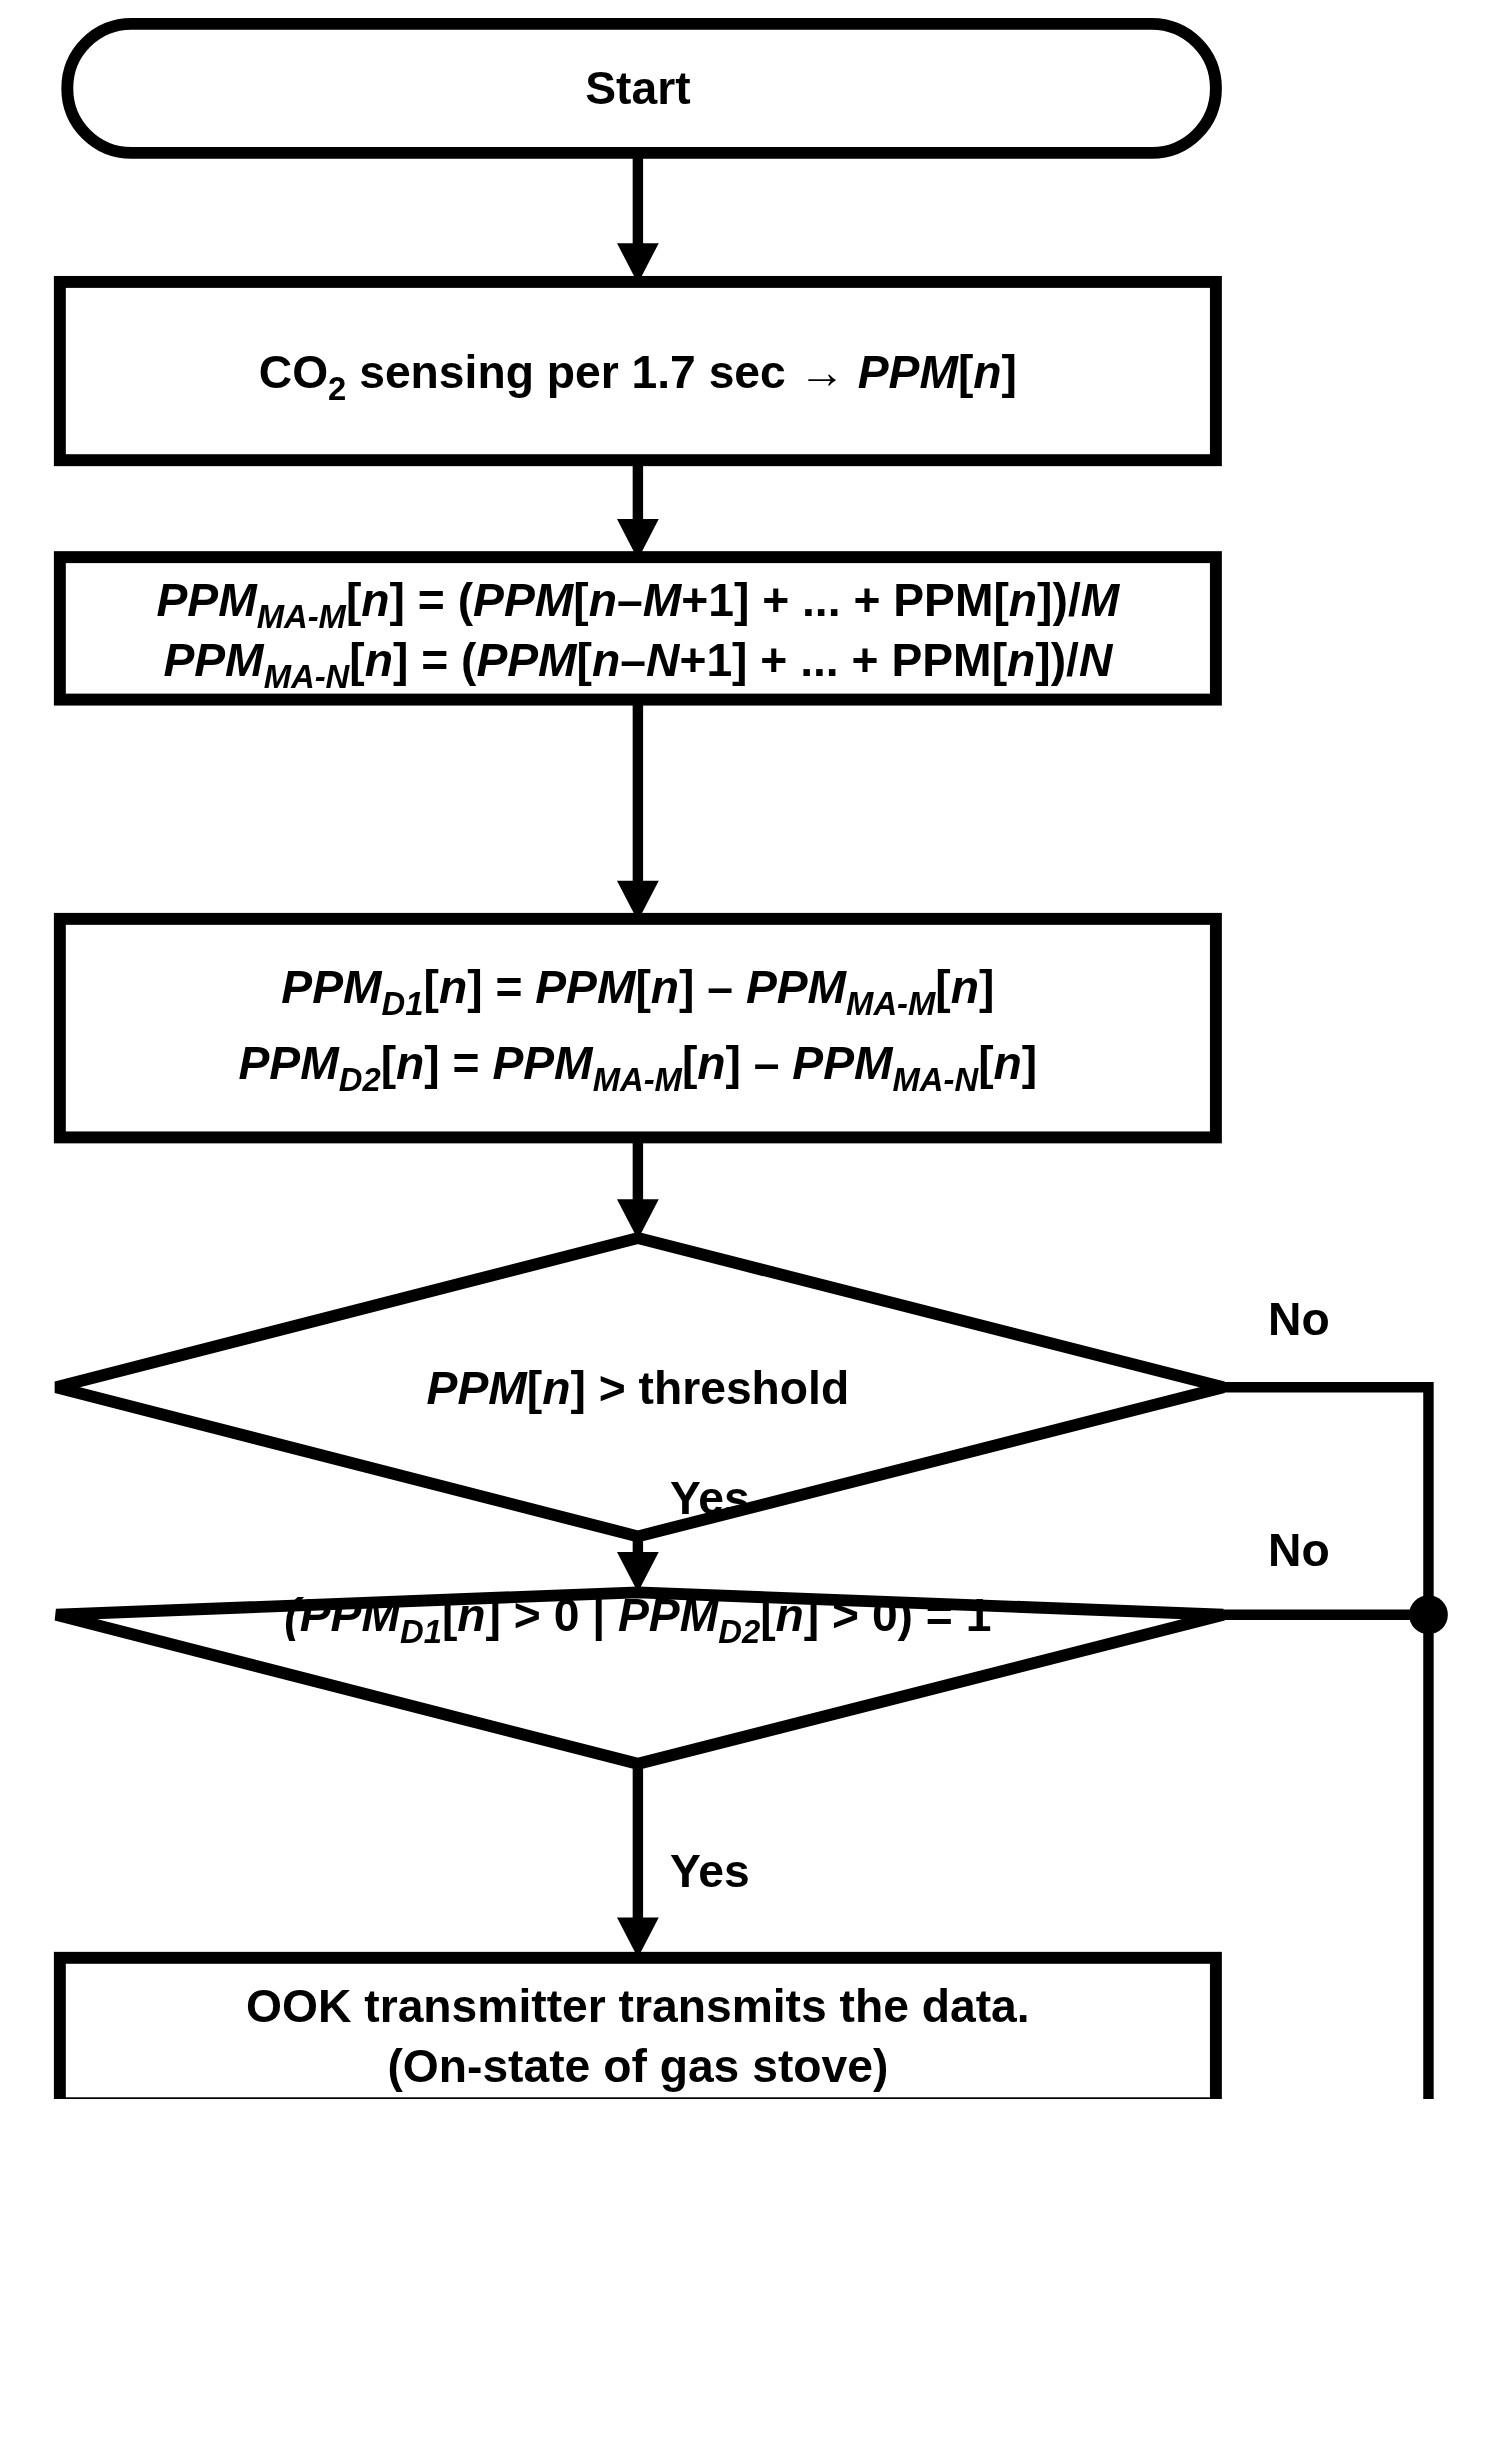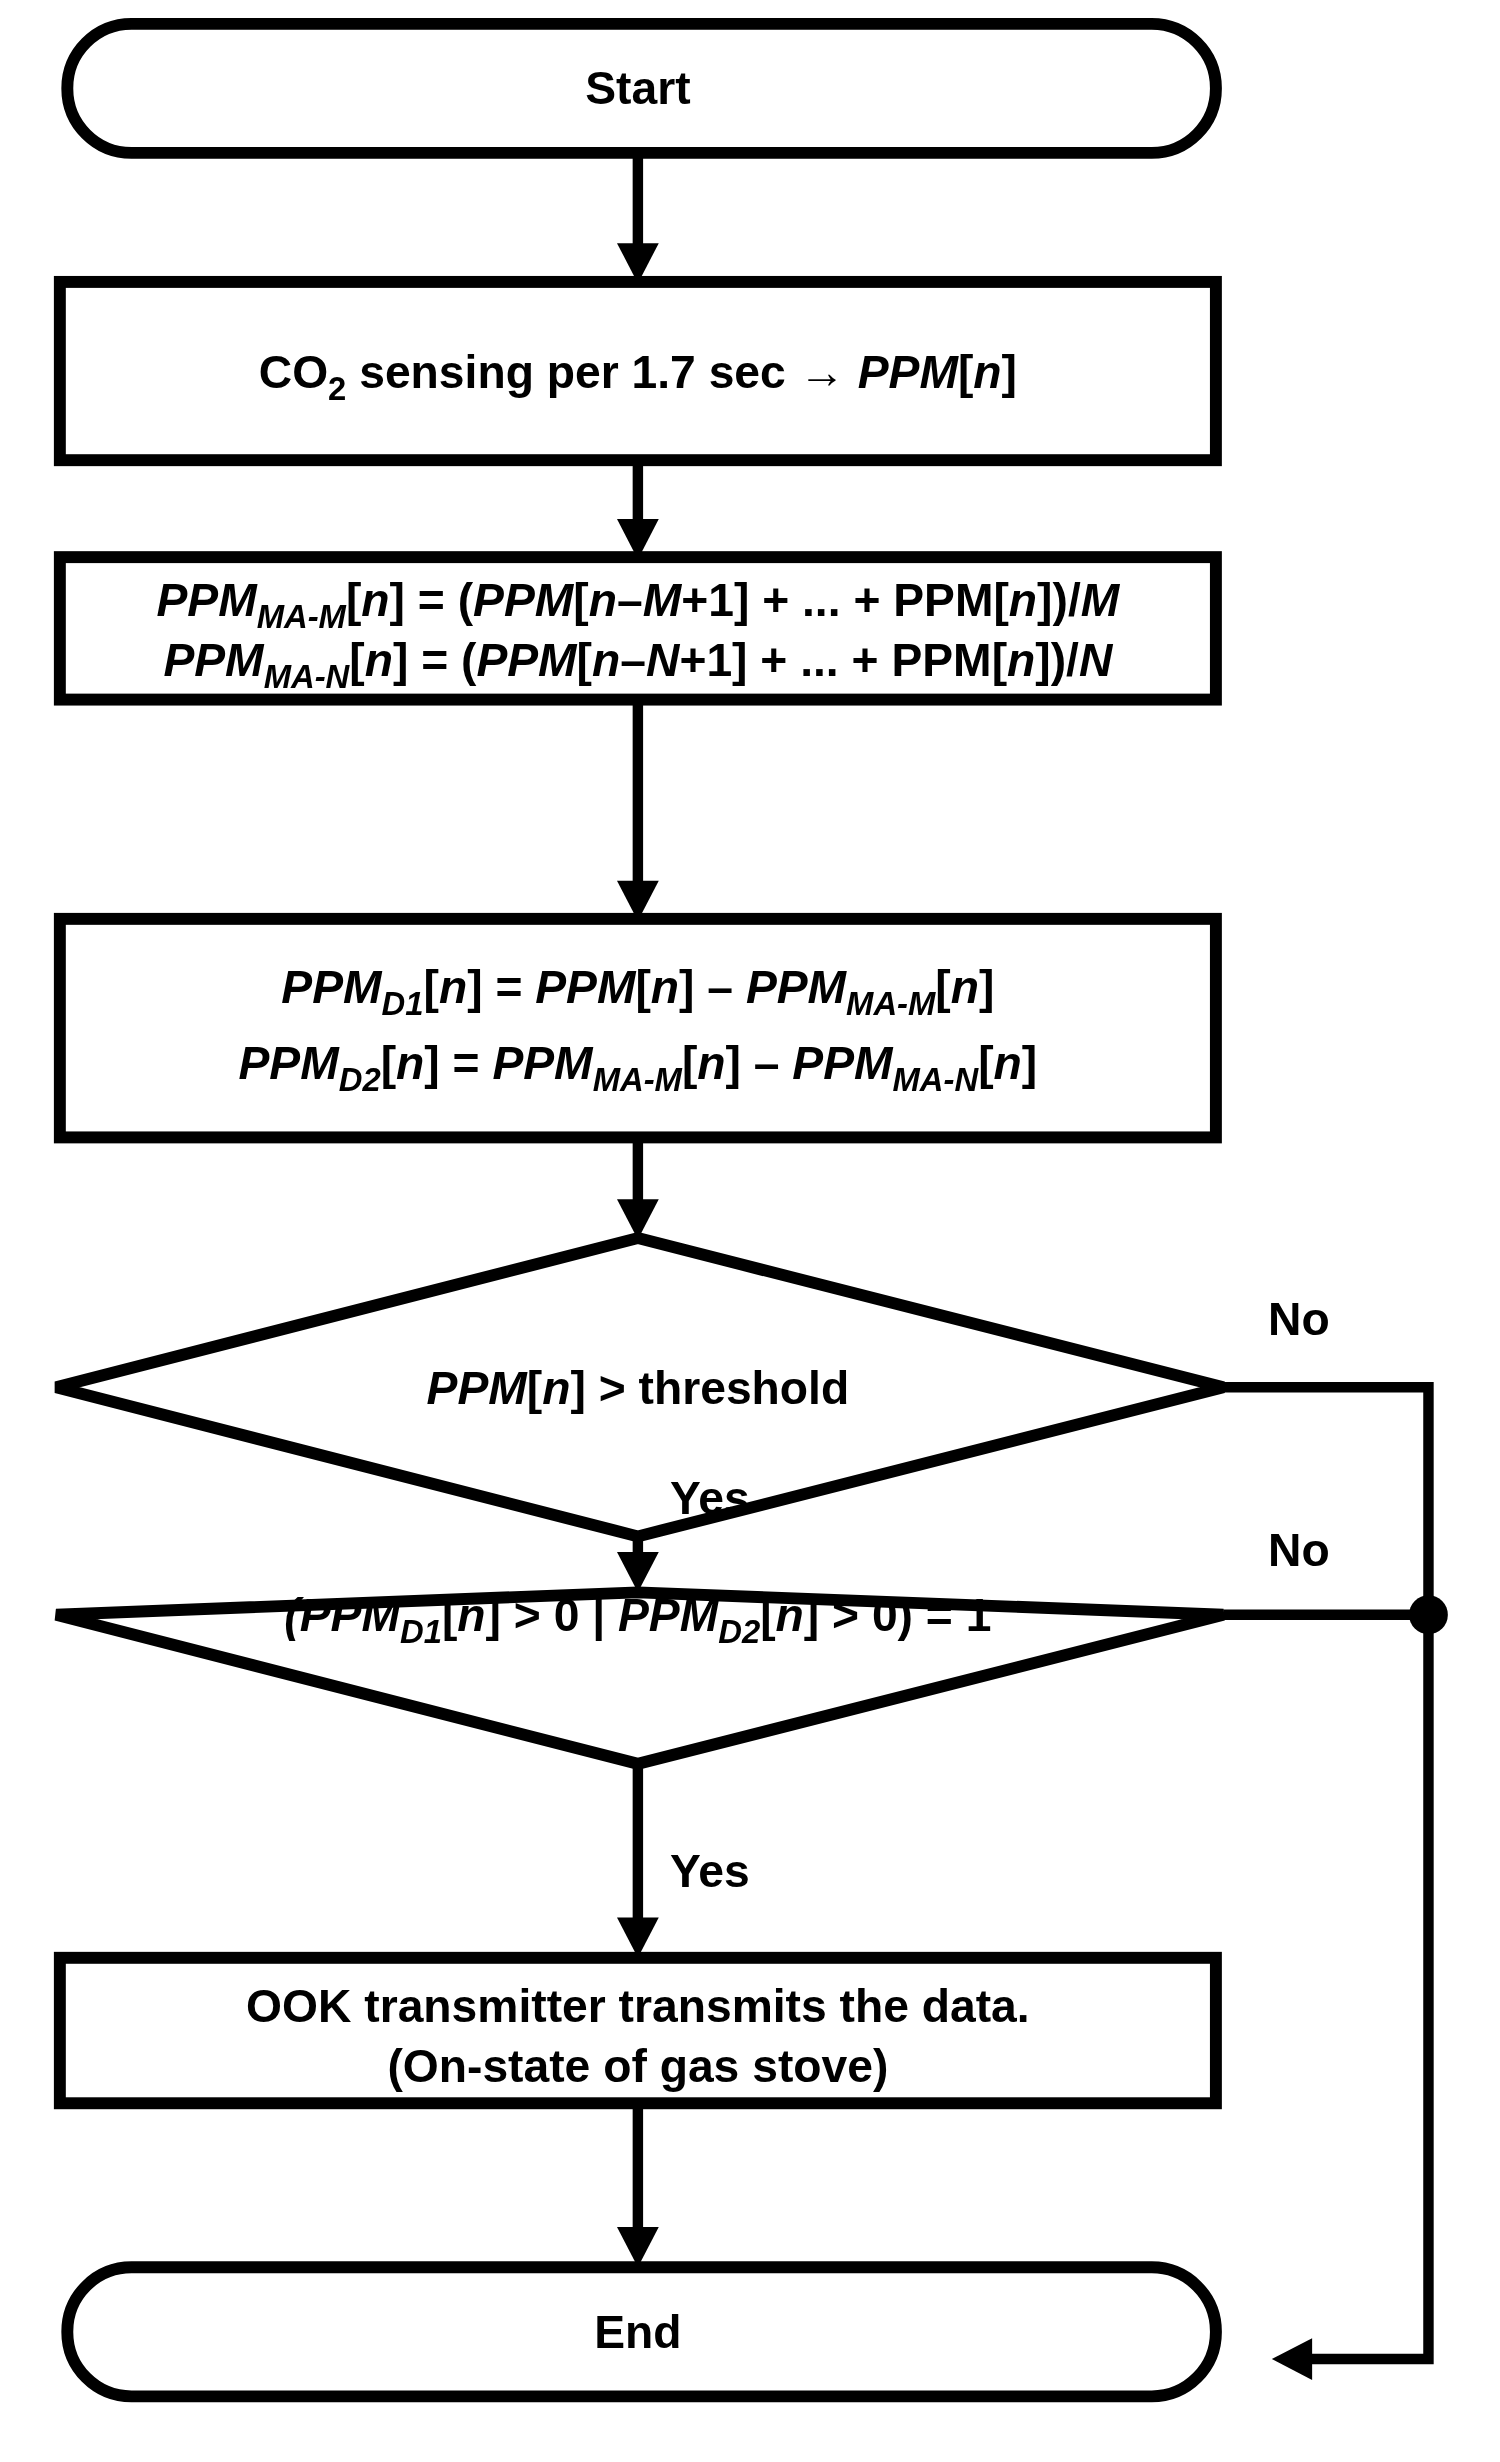--- a/index.html
+++ b/index.html
@@ -1,17 +1,17 @@
 <!DOCTYPE html>
 <html style="font-size:12px"><head>
 <meta charset="utf-8">
 <style>
   html,body{margin:0;padding:0;background:#ffffff;}
   body{font-family:"Liberation Sans",sans-serif;}
-  #stage{position:relative;width:1501px;height:2462px;background:#fff;overflow:hidden;}
+  #stage{position:relative;width:1501px;height:2099px;background:#fff;overflow:hidden;}
   #flow{position:absolute;inset:0;display:block;}
   .shape{fill:#ffffff;stroke:#000000;}
   .rect{stroke-width:16;}
   .term{stroke-width:16;}
   .dia{stroke-width:16;}
   .conn{stroke:#000000;stroke-width:14;fill:none;}
   .head{fill:#000000;}
   .dot{fill:#000000;}
   text{fill:#000000;font-family:"Liberation Sans",sans-serif;font-weight:bold;}
   .t-term{font-size:62px;}

